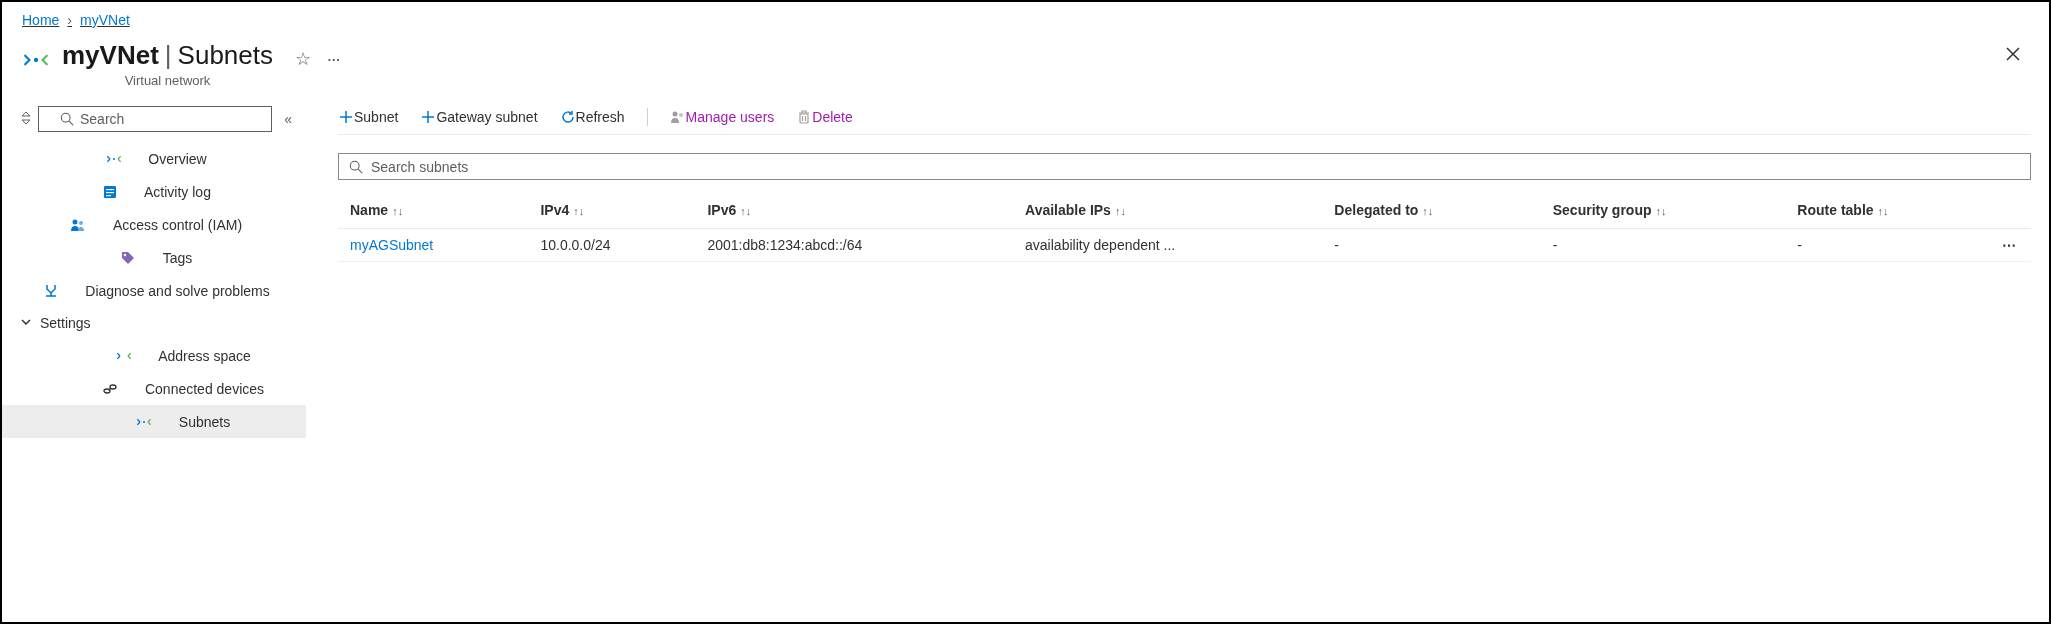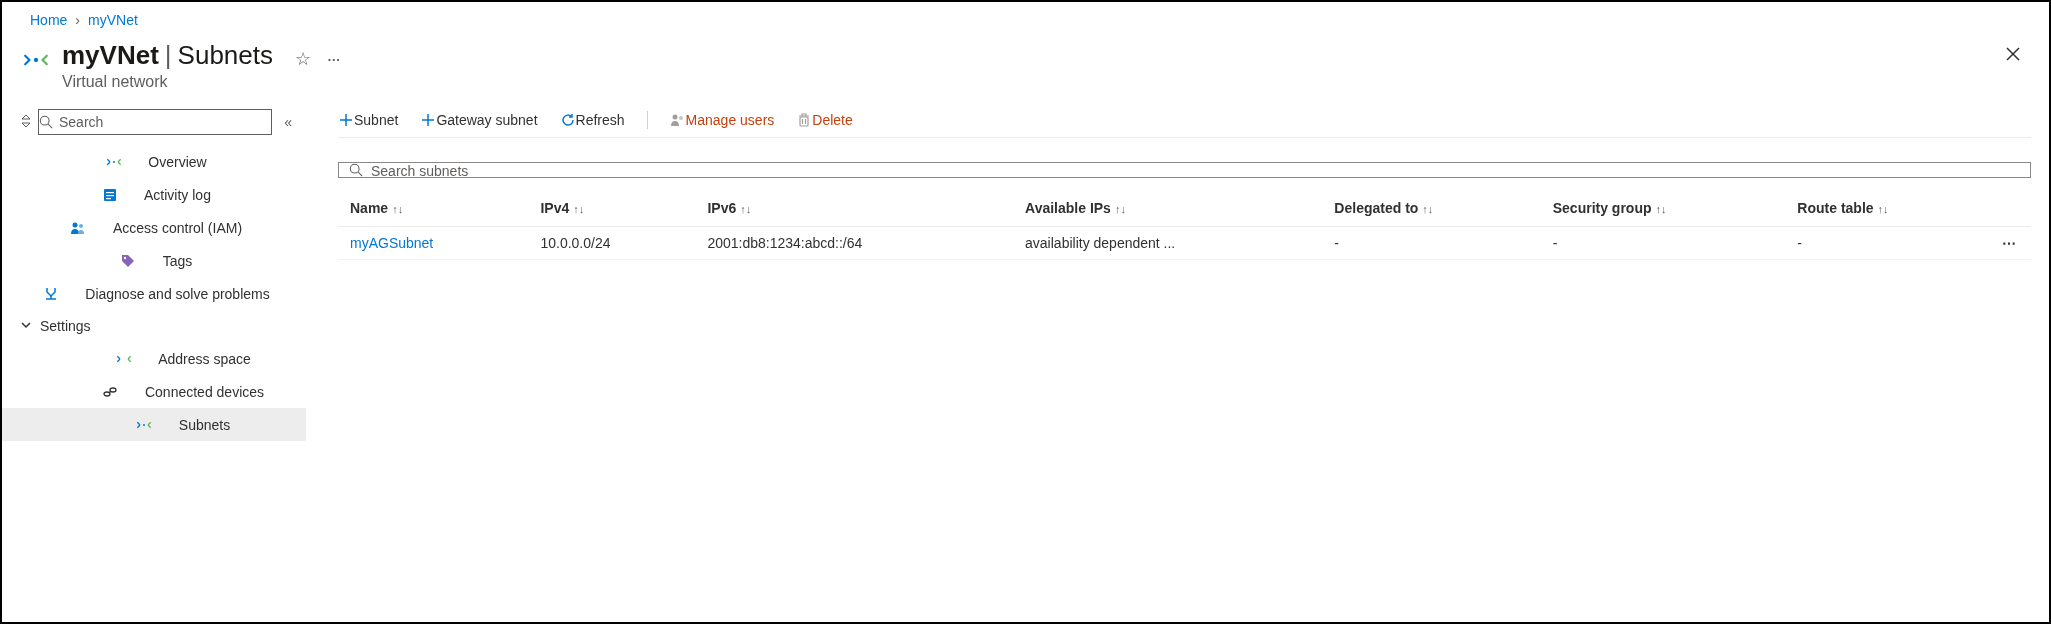--- a/index.html
+++ b/index.html
@@ -13,64 +13,65 @@
     width: 2051px;
     height: 624px;
     overflow: hidden;
   }
   a { color: #0078d4; text-decoration: none; cursor: pointer; }
 
   
   .breadcrumb {
     display: flex;
     align-items: center;
-    padding: 10px 20px 4px 28px;
+    padding: 10px 20px 4px 20px;
     font-size: 14px;
     gap: 8px;
+    text-decoration: underline;
   }
   .breadcrumb .sep { color: #605e5c; }
 
   
   .header {
     display: flex;
     align-items: flex-start;
     padding: 8px 20px 14px 20px;
   }
   .header-icon {
     width: 28px; height: 28px; margin-right: 12px; margin-top:6px;
     display:flex; align-items:center; justify-content:center;
   }
   .header-title-wrap { flex: 0 0 auto; }
   .header-title {
     font-size: 26px; font-weight: 600; color: #1b1a19;
     display:flex; align-items:center;
   }
   .title-sep { font-weight: 300; color:#605e5c; margin:0 6px; }
-  .header-sub { font-size: 16px; color: #605e5c; margin-top:2px; }
+  .header-sub { font-size: 13px; color: #605e5c; margin-top:2px;text-align:center; }
   .header-actions {
     display:flex; align-items:center; gap:16px; margin-left:22px; margin-top:8px;
   }
   .star { font-size:18px; color:#605e5c; cursor:pointer; }
   .ellipsis { color:#605e5c; letter-spacing:2px; cursor:pointer; font-weight:bold; }
   .close-btn {
     margin-left:auto; font-size:18px; color:#323130; cursor:pointer; padding:4px 8px; margin-top:2px;
   }
 
   
   .layout { display:flex; height: calc(100% - 100px); }
 
   
   .sidebar { width: 304px; flex-shrink:0; padding-top:0; }
   .sidebar-search-row {
     display:flex; align-items:center; padding: 4px 8px 10px 18px; gap:6px;
   }
   .updown-icon { font-size:12px; color:#605e5c; }
   .search-box {
     flex:1; display:flex; align-items:center;
-    border:1px solid #605e5c; height:26px; padding:0 0;
+    border:1px solid #605e5c; height:26px; padding:0 21px;
     font-size:14px;
   }
   .search-box svg { margin-right:6px; }
   .collapse-icon { font-size:14px; color:#605e5c; cursor:pointer; padding:0 6px; }
   .nav-item {
     display:flex; align-items:center; gap:26px;
     padding: 8px 14px 8px 18px; font-size:14px;
     cursor:pointer;
     justify-content:center;
   }
@@ -84,28 +85,28 @@
 
   
   .main { flex:1; padding: 0 18px 0 32px; display:flex; flex-direction:column; }
   .toolbar {
     display:flex; align-items:center; gap:22px;
     border-bottom:1px solid #edebe9; padding:6px 0 8px 0;
   }
   .toolbar-btn {
     display:flex; align-items:center; font-size:14px; cursor:pointer;
   }
-  .toolbar-btn.disabled { color:#c2410c; cursor:default;text-align:right; }
+  .toolbar-btn.disabled { color:#a21caf; cursor:default;text-align:right; }
   .toolbar-sep { width:1px; height:18px; background:#d2d0ce; }
   .toolbar-icon { width:16px; height:16px; display:flex; align-items:center; justify-content:center; }
 
   .subnet-search {
-    margin-top:24px;
-    display:flex; align-items:flex-start;
-    border:1px solid #8a8886; height:16px; padding:0 10px; font-size:14px;
+    margin-top:18px;
+    display:flex; align-items:center;
+    border:1px solid #8a8886; height:27px; padding:0 10px; font-size:14px;
     color:#605e5c;
   }
   .subnet-search svg { margin-right:8px; }
 
   
   table.grid {
     width:100%; border-collapse:collapse; margin-top:14px; font-size:14px;
   }
   table.grid th {
     text-align:left; font-weight:600; padding:8px 12px 10px 12px;

